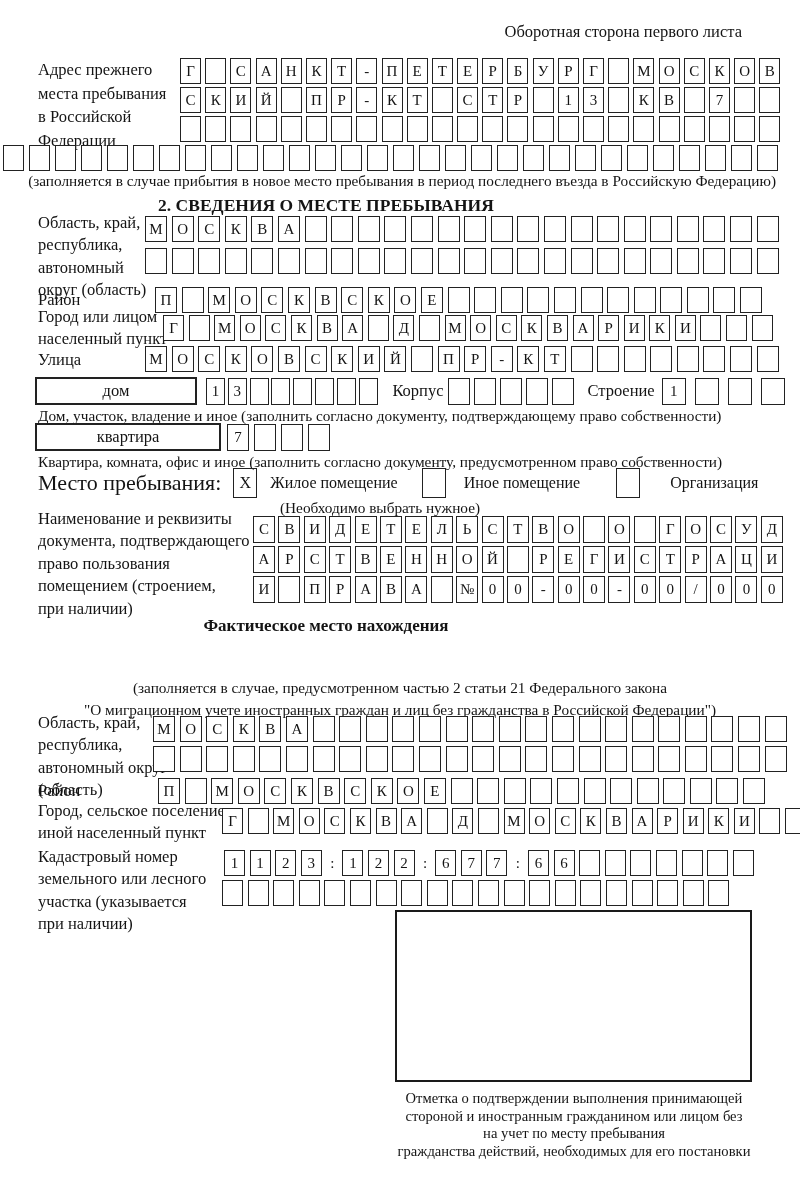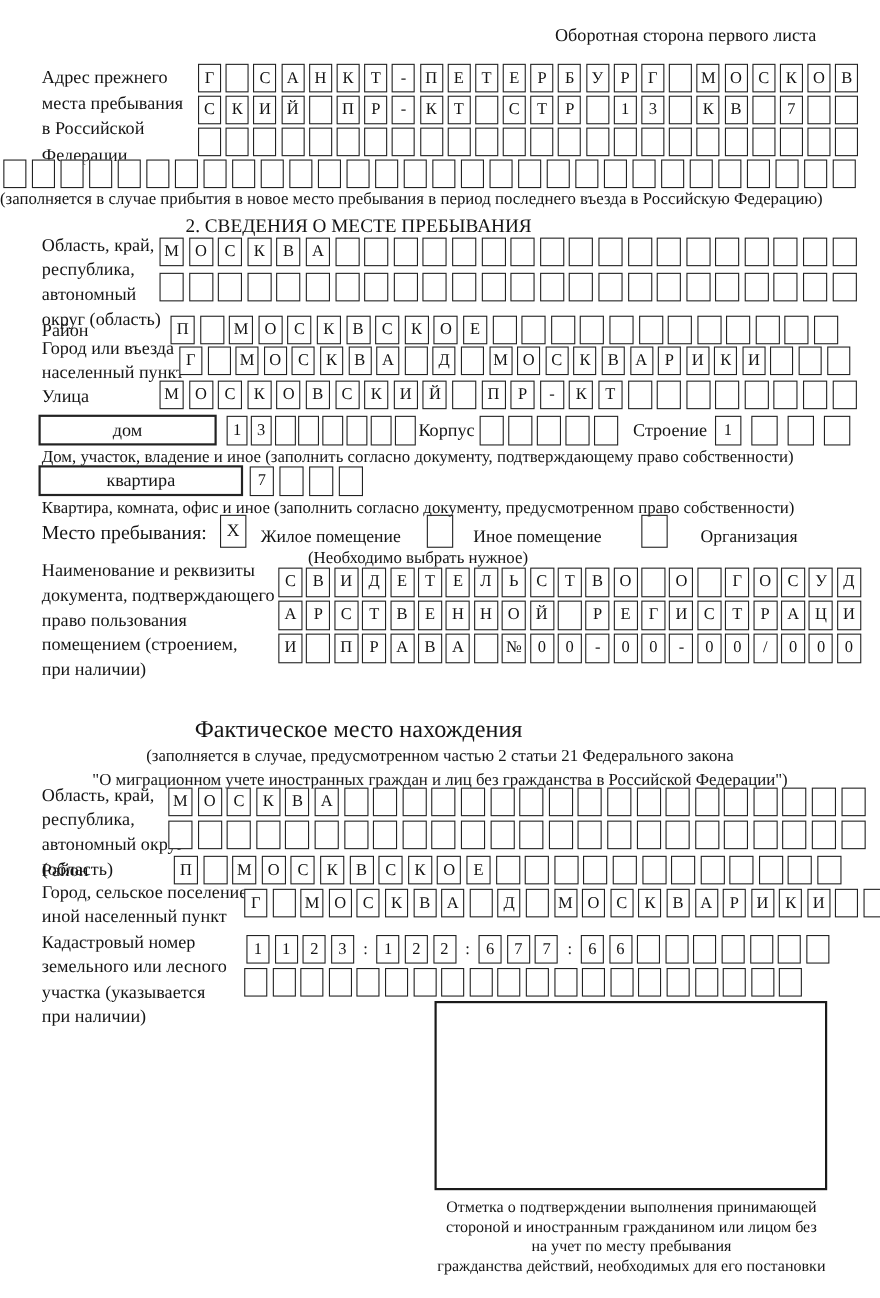--- a/index.html
+++ b/index.html
@@ -2,43 +2,43 @@
 <html><head>
 <meta charset="utf-8">
 <style>
   *{box-sizing:border-box;margin:0;padding:0}
   html,body{width:800px;height:1180px;background:#fff;overflow:hidden}
   body{font-family:"Liberation Serif","DejaVu Serif",serif;color:#141414;position:relative}
   .abs{position:absolute}
   .lbl{font-size:16.5px;line-height:22.4px;white-space:nowrap}
   .lbl1{font-size:16.5px;white-space:nowrap}
   .caption{font-size:15.3px;white-space:nowrap}
-  .center{width:776px;text-align:left}
-  .sec-title{width:652px;text-align:center;font-weight:normal;font-size:17.5px}
+  .center{width:776px;text-align:right}
+  .sec-title{width:652px;text-align:center;font-weight:bold;font-size:17.5px}
   .cr{display:flex}
   .cell{width:22px;height:26px;border:1.7px solid #222;margin-right:4.6px;
         display:flex;align-items:center;justify-content:center;
         font-size:15px;flex:none;background:#fff}
   .cr-addr .cell{width:21px;margin-right:4.2px}
   .cr-full .cell{width:21px;margin-right:5px}
   .cr-city .cell{width:21px;margin-right:4.6px}
   .cr-doc .cell{width:22px;height:27px;margin-right:3.4px}
   .cr-dom .cell{width:19px;height:27px;margin-right:2.8px}
   .cr-kor .cell{width:22px;height:27px;margin-right:4px}
   .cr-stro .cell{width:24px;height:27px;margin-right:9px}
   .cr-kv .cell{width:22px;height:27px;margin-right:5px}
   .cr-cad .cell{width:21px;margin-right:4.6px}
   .colon{width:12px;height:26px;display:flex;align-items:center;justify-content:center;
          font-size:15px;flex:none;margin-right:4px}
   .boxlabel{border:2px solid #222;height:28px;display:flex;align-items:center;
             justify-content:center;font-size:16.5px;flex:none}
   .inline-lbl{font-size:16.5px;line-height:28px;white-space:nowrap}
   .chk{width:24px;height:30px;border:1.8px solid #222;display:flex;align-items:center;
        justify-content:center;font-size:16px;flex:none}
-  .mp-row{display:flex;align-items:flex-end}
+  .mp-row{display:flex;align-items:center}
   .opt-lbl{font-size:16px;white-space:nowrap}
   .stamp-box{border:2px solid #1a1a1a;background:#fff}
   .stamp-cap{font-size:14.6px;line-height:17.6px;text-align:center}
   .cap2{font-size:15.3px;line-height:22px;text-align:center;width:800px}
 </style>
 </head>
 <body>
 
 <div>
 
@@ -244,21 +244,21 @@
       <div class="cell"></div>
       <div class="cell"></div>
       <div class="cell"></div>
       <div class="cell"></div>
       <div class="cell"></div>
       <div class="cell"></div>
       <div class="cell"></div>
     </div>
 
   <div class="abs lbl" style="top:306px;left:38px">
-      <div>Город или въезда</div>
+      <div>Город или лицом</div>
       <div>населенный пункт</div>
     </div>
   <div class="abs cr cr-city" style="top:315px;left:163px">
       <div class="cell">Г</div>
       <div class="cell"></div>
       <div class="cell">М</div>
       <div class="cell">О</div>
       <div class="cell">С</div>
       <div class="cell">К</div>
       <div class="cell">В</div>
@@ -314,21 +314,21 @@
     <div class="cr cr-dom" style="margin-left:9px">
         <div class="cell">1</div>
         <div class="cell">3</div>
         <div class="cell"></div>
         <div class="cell"></div>
         <div class="cell"></div>
         <div class="cell"></div>
         <div class="cell"></div>
         <div class="cell"></div>
       </div>
-    <div class="inline-lbl" style="">Корпус</div>
+    <div class="inline-lbl" style="margin-left:12px">Корпус</div>
     <div class="cr cr-kor" style="margin-left:5px">
         <div class="cell"></div>
         <div class="cell"></div>
         <div class="cell"></div>
         <div class="cell"></div>
         <div class="cell"></div>
       </div>
     <div class="inline-lbl" style="margin-left:9px">Строение</div>
     <div class="cr cr-stro" style="margin-left:7px">
         <div class="cell">1</div>
@@ -344,21 +344,21 @@
     <div class="cr cr-kv" style="margin-left:6px">
         <div class="cell">7</div>
         <div class="cell"></div>
         <div class="cell"></div>
         <div class="cell"></div>
       </div>
   </div>
   <div class="abs caption" style="top:453px;left:38px">Квартира, комната, офис и иное (заполнить согласно документу, предусмотренном право собственности)</div>
 
   <div class="abs mp-row" style="top:468px;left:38px">
-    <div class="inline-lbl" style="font-size:18px">Место пребывания:</div>
+    <div class="inline-lbl" style="font-size:22px">Место пребывания:</div>
     <div class="chk" style="margin-left:12px">X</div>
     <div class="opt-lbl" style="margin-left:13px">Жилое помещение</div>
     <div class="chk" style="margin-left:24px"></div>
     <div class="opt-lbl" style="margin-left:18px">Иное помещение</div>
     <div class="chk" style="margin-left:36px"></div>
     <div class="opt-lbl" style="margin-left:30px">Организация</div>
   </div>
   <div class="abs caption" style="top:499px;left:150px;width:460px;text-align:center">(Необходимо выбрать нужное)</div>
 
   <div class="abs lbl" style="top:508px;left:38px">
@@ -431,21 +431,21 @@
       <div class="cell">0</div>
       <div class="cell">-</div>
       <div class="cell">0</div>
       <div class="cell">0</div>
       <div class="cell">/</div>
       <div class="cell">0</div>
       <div class="cell">0</div>
       <div class="cell">0</div>
     </div>
 
-  <div class="abs sec-title" style="top:650px;font-size:22px">Фактическое место нахождения</div>
+  <div class="abs sec-title" style="top:616px;font-size:17px">Фактическое место нахождения</div>
   <div class="abs cap2" style="top:677px">
       <div>(заполняется в случае, предусмотренном частью 2 статьи 21 Федерального закона</div>
       <div>"О миграционном учете иностранных граждан и лиц без гражданства в Российской Федерации")</div>
     </div>
 
   <div class="abs lbl" style="top:712px;left:38px">
       <div>Область, край,</div>
       <div>республика,</div>
       <div>автономный округ</div>
       <div>(область)</div>

